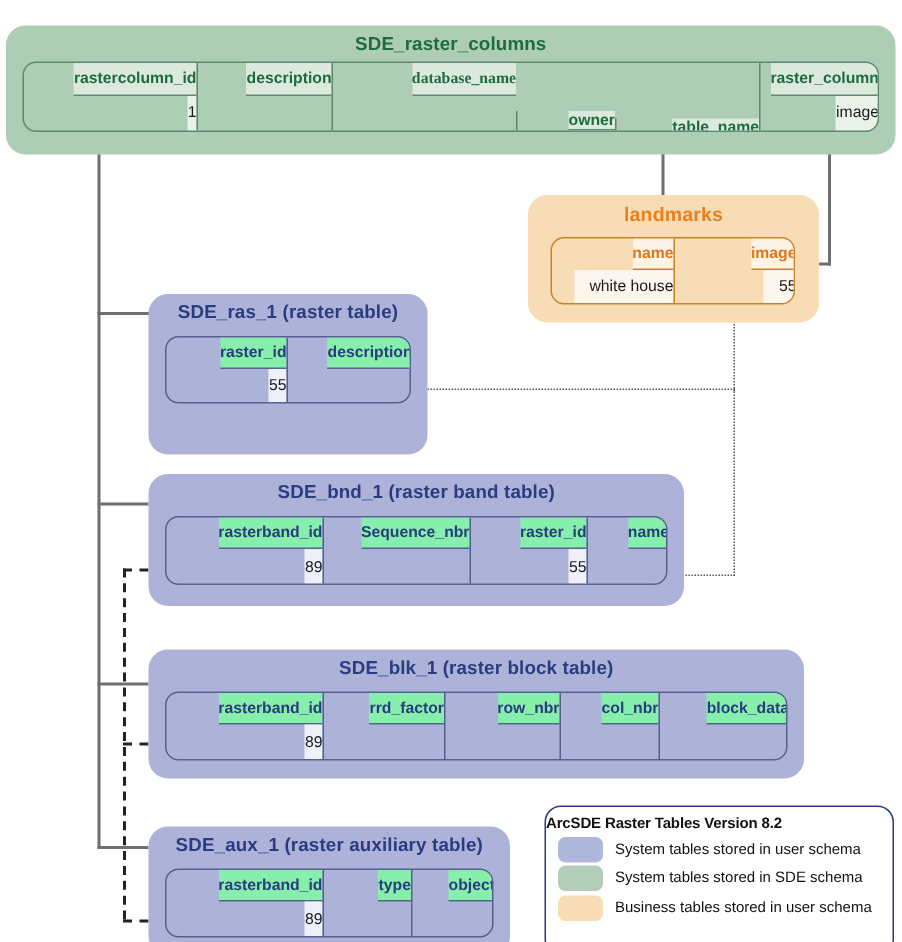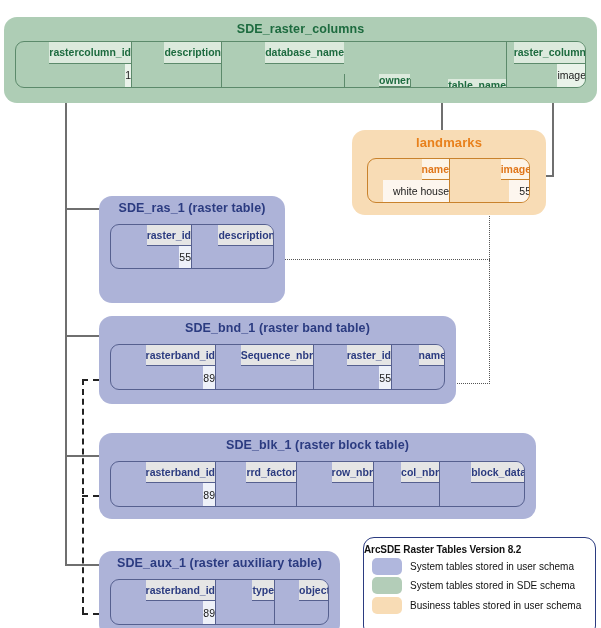--- a/index.html
+++ b/index.html
@@ -34,21 +34,21 @@
   .g-tbl{border:1px solid #5c8a6b;}
   .g-col + .g-col{border-left:1px solid #5c8a6b;}
   .g-hd{background:#dceadd;color:#1d6b3f;border-bottom:1px solid #5c8a6b;}
   .g-cl{background:#eaf3ea;color:#1a1a1a;}
   .g-title{color:#1d6b3f;}
 
   
   .b-grp{background:#adb3d8;}
   .b-tbl{border:1px solid #56608f;}
   .b-col + .b-col{border-left:1px solid #56608f;}
-  .b-hd{background:#e5e5e5;color:#2b3b80;border-bottom:1px solid #56608f;}
+  .b-hd{background:#86efac;color:#2b3b80;border-bottom:1px solid #56608f;}
   .b-cl{background:#eef1f9;color:#1a1a1a;}
   .b-title{color:#2b3b80;}
 
   
   .o-grp{background:#f8dcb5;}
   .o-tbl{border:1px solid #c9822c;}
   .o-col + .o-col{border-left:1px solid #c9822c;}
   .o-hd{background:#fdf4e7;color:#e0761a;border-bottom:1px solid #c9822c;}
   .o-cl{background:#fdf6ee;color:#1a1a1a;padding-left:10px;}
   .o-title{color:#e8801c;font-size:13px;}
@@ -113,21 +113,21 @@
     <div class="grp-title g-title">SDE_raster_columns</div>
     <div class="tbl g-tbl" style="left:11px;top:24px;width:571px;height:47px;">
       <div class="col g-col" style="width:115px;">
         <div class="hd g-hd">rastercolumn_id</div>
         <div class="cl g-cl">1</div>
       </div>
       <div class="col g-col" style="width:90px;">
         <div class="hd g-hd">description</div>
         <div class="cl g-cl"></div>
       </div>
-      <div class="col g-col" style="width:123px;">
+      <div class="col g-col" style="width:123px;font-family:Liberation Serif, serif;">
         <div class="hd g-hd">database_name</div>
         <div class="cl g-cl"></div>
       </div>
       <div class="col g-col" style="width:66px;margin-top:32px;">
         <div class="hd g-hd">owner</div>
         <div class="cl g-cl">bob</div>
       </div>
       <div class="col g-col" style="width:96px;margin-top:37px;">
         <div class="hd g-hd">table_name</div>
         <div class="cl g-cl">landmarks</div>

